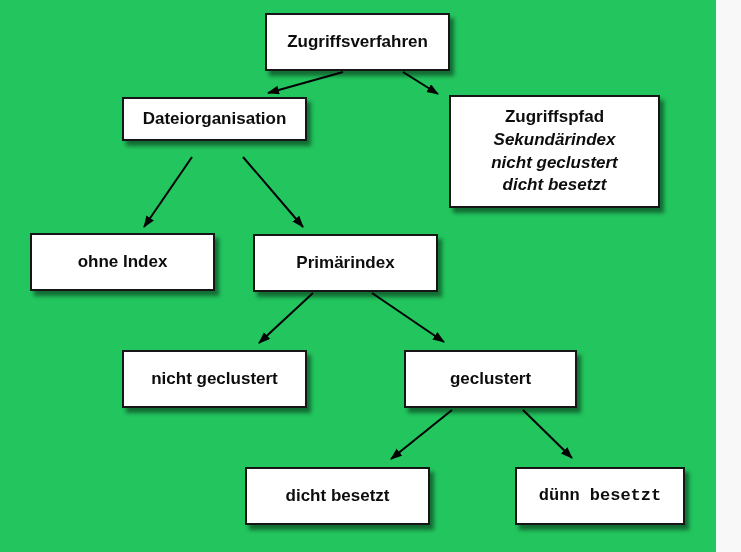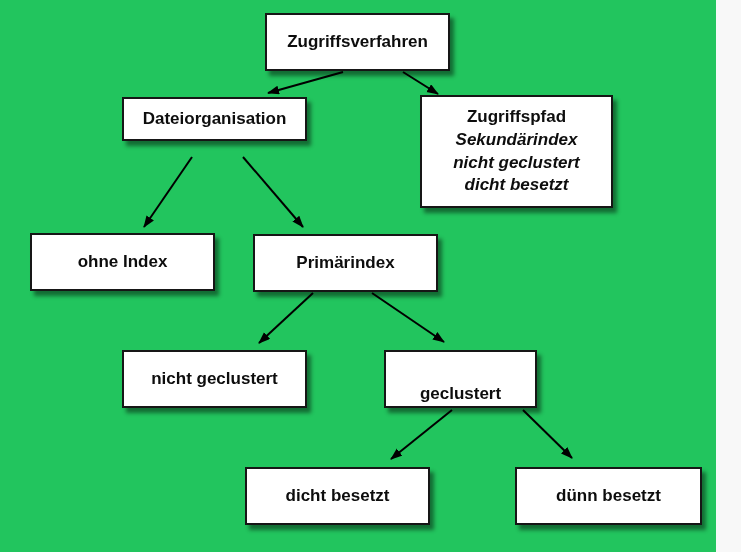--- a/index.html
+++ b/index.html
@@ -49,27 +49,27 @@
     font-weight: bold;
     color: #0d0d0d;
     line-height: 1.35;
   }
   .node .detail {
     font-style: italic;
   }
   
   .n-zugriffsverfahren { left: 265px; top: 13px;  width: 185px; height: 58px; }
   .n-dateiorganisation { left: 122px; top: 97px;  width: 185px; height: 44px; }
-  .n-zugriffspfad      { left: 420px; top: 95px;  width: 193px; height: 113px; }
+  .n-zugriffspfad      { left: 449px; top: 95px;  width: 211px; height: 113px; }
   .n-ohne-index        { left: 30px;  top: 233px; width: 185px; height: 58px; }
   .n-primaerindex      { left: 253px; top: 234px; width: 185px; height: 58px; }
   .n-nicht-geclustert  { left: 122px; top: 350px; width: 185px; height: 58px; }
-  .n-geclustert        { left: 384px; top: 350px; width: 153px; height: 58px; justify-content: flex-end; }
+  .n-geclustert        { left: 404px; top: 350px; width: 173px; height: 58px; }
   .n-dicht-besetzt     { left: 245px; top: 467px; width: 185px; height: 58px; }
-  .n-duenn-besetzt     { left: 515px; top: 467px; width: 187px; height: 58px; }
+  .n-duenn-besetzt     { left: 515px; top: 467px; width: 170px; height: 58px; font-family: Liberation Mono, monospace; }
 </style>
 </head>
 <body>
 
 <div class="stage">
 
   <div class="right-band"></div>
 
   <svg class="edges" viewBox="0 0 741 552">
     <defs>

